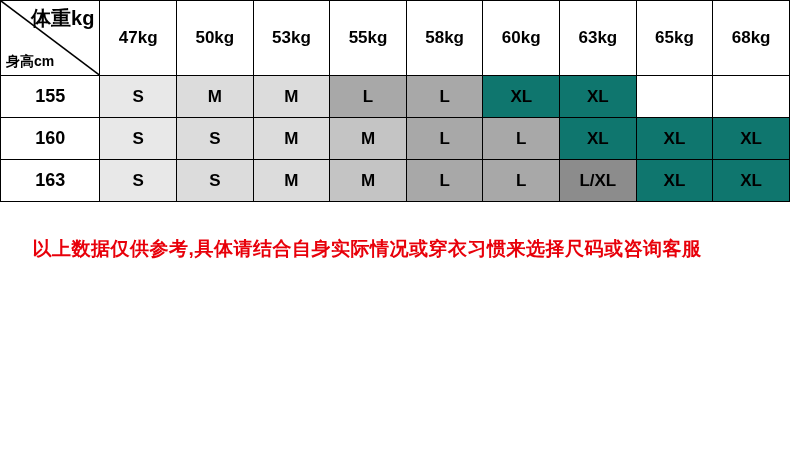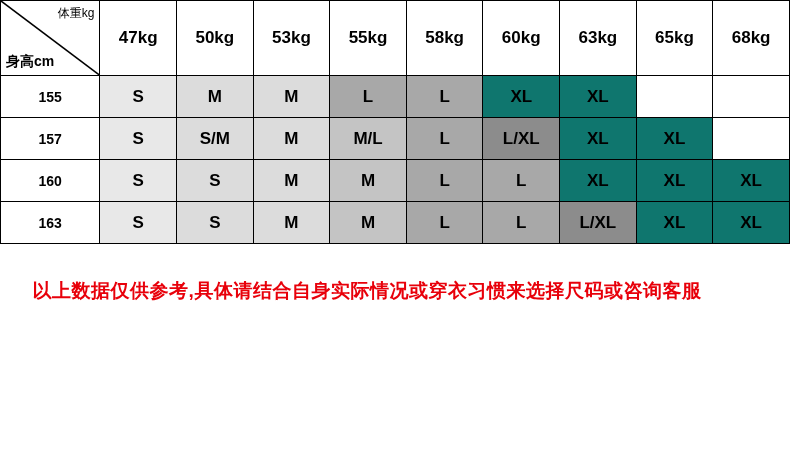--- a/index.html
+++ b/index.html
@@ -40,41 +40,41 @@
 
   thead th {
     height: 74px;
     font-size: 19px;
   }
   tbody td {
     height: 41px;
     font-size: 17px;
   }
   tbody td.rowhead {
-    font-size: 14px;
+    font-size: 18px;
     background: #ffffff;
   }
   
   th.corner {
     position: relative;
     background: #ffffff;
     padding: 0;
     overflow: hidden;
   }
   th.corner .diag {
     position: absolute;
     left: 0; top: 0;
     width: 100%; height: 100%;
   }
   th.corner .lbl-w {
     position: absolute;
     top: 4px;
     right: 5px;
-    font-size: 12px;
-    font-weight: normal;
+    font-size: 20px;
+    font-weight: bold;
     letter-spacing: 0px;
   }
   th.corner .lbl-h {
     position: absolute;
     bottom: 4px;
     left: 5px;
     font-size: 14px;
     font-weight: bold;
     text-align: right;
   }
@@ -140,32 +140,20 @@
           <td class="s-2">M</td>
           <td class="s-2">M</td>
           <td class="s-4">L</td>
           <td class="s-4">L</td>
           <td class="s-6">XL</td>
           <td class="s-6">XL</td>
           <td class="s-none"></td>
           <td class="s-none"></td>
         </tr>
         <tr>
-          <td class="rowhead">157</td>
-          <td class="s-1">S</td>
-          <td class="s-2">S/M</td>
-          <td class="s-2">M</td>
-          <td class="s-3">M/L</td>
-          <td class="s-4">L</td>
-          <td class="s-5">L/XL</td>
-          <td class="s-6">XL</td>
-          <td class="s-6">XL</td>
-          <td class="s-none"></td>
-        </tr>
-        <tr>
           <td class="rowhead">160</td>
           <td class="s-1">S</td>
           <td class="s-2">S</td>
           <td class="s-2">M</td>
           <td class="s-3">M</td>
           <td class="s-4">L</td>
           <td class="s-4">L</td>
           <td class="s-6">XL</td>
           <td class="s-6">XL</td>
           <td class="s-6">XL</td>

